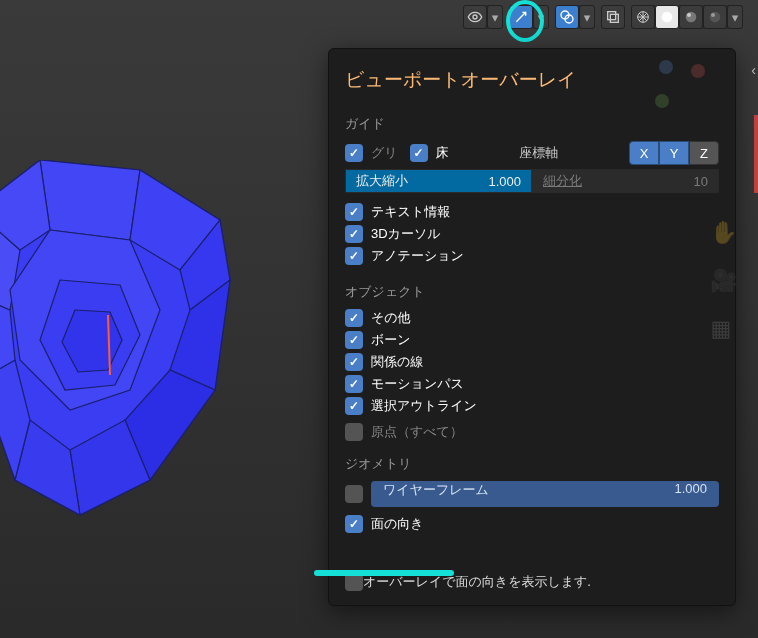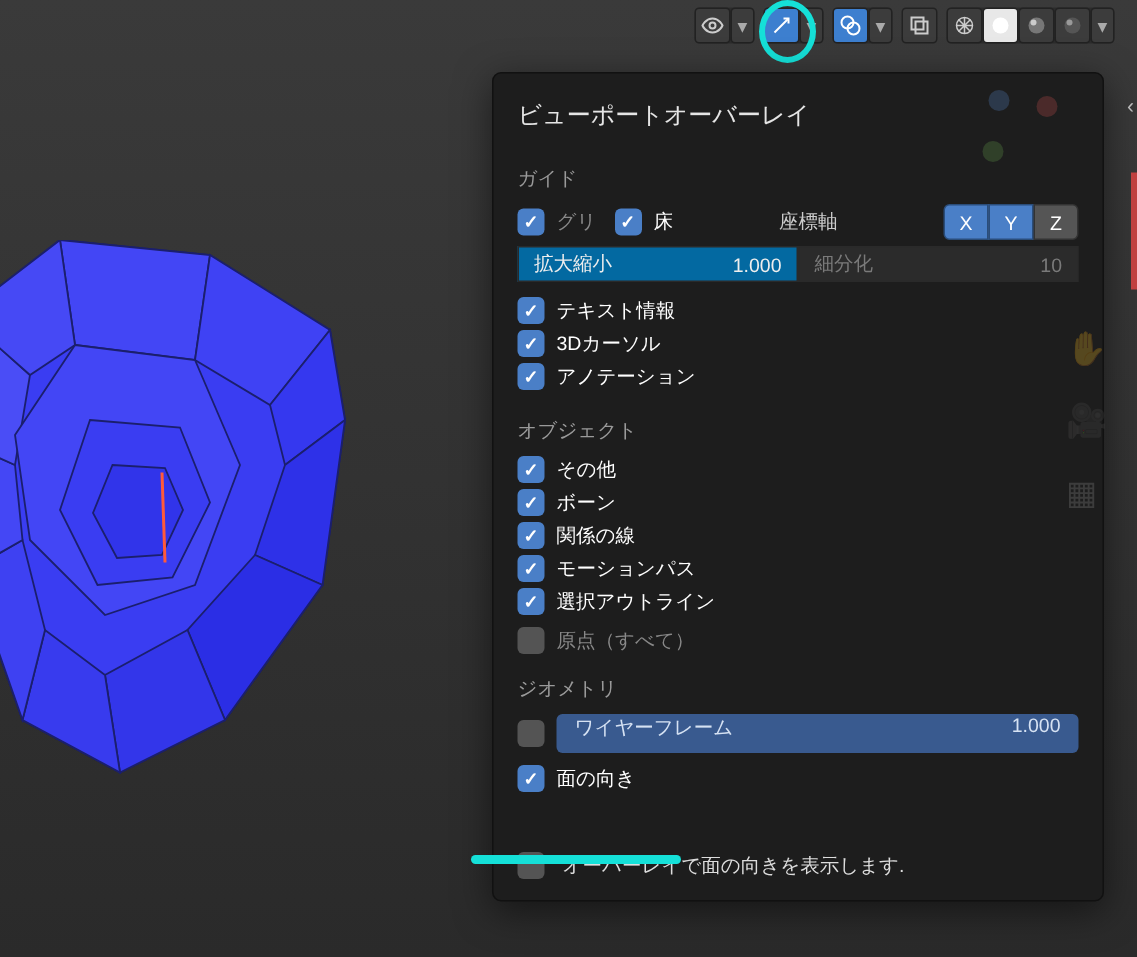--- a/index.html
+++ b/index.html
@@ -33,58 +33,58 @@
   }
   
   .popover {
     position: absolute; top: 48px; left: 328px;
     width: 408px;
     background: #1d1d1d; border:1px solid #111; border-radius:6px;
     padding: 18px 16px 14px 16px;
     box-shadow: 0 6px 24px rgba(0,0,0,.5);
     color:#fff;
   }
-  .pop-title { font-size: 16px; color:#e5e5e5; margin-bottom: 22px; }
+  .pop-title { font-size: 19px; color:#fdba74; margin-bottom: 22px; }
   .section-label { color:#9a9a9a; font-size:13px; margin: 14px 0 8px 0; }
   .chk {
     width:18px; height:18px; border-radius:4px; background:#545454;
     display:inline-flex;align-items:center;justify-content:center;flex-shrink:0;
     cursor:pointer;
   }
   .chk.on { background:#4a7fc7; }
   .chk.on::after { content:"✓"; color:#fff; font-size:12px; font-weight:bold;}
   .grid2 { display:grid; grid-template-columns: 1fr; gap:4px 20px; }
   .cell { display:flex; align-items:center; gap:8px; }
   .cell.dim { color:#888; }
   .field-row { display:flex; gap:0; margin-top:4px;}
   .numfield {
     flex:1; height:24px; background:#0369a1; border:1px solid #2a2a2a;
     display:flex; align-items:center; justify-content:space-between;
     padding:0 10px; color:#eee;
   }
   .numfield.dark { background:#2b2b2b; color:#7a7a7a;}
   .numfield .lbl{color:#eee;}
-  .numfield.dark .lbl{color:#7a7a7a;}
+  .numfield.dark .lbl{color:#7a7a7a;text-decoration:underline;}
   .axis-group { display:flex; margin-left:auto; }
   .axis-btn {
     width:30px; height:24px; background:#4a7fc7; color:#fff;
     display:flex;align-items:center;justify-content:center;
     border:1px solid #2a4d7a; cursor:pointer;
   }
   .axis-btn:first-child{border-radius:4px 0 0 4px;}
   .axis-btn:last-child{border-radius:0 4px 4px 0;}
   .axesrow{display:flex;align-items:center;gap:12px;}
   .wire-row{display:flex;align-items:center;gap:8px;margin-top:6px;}
   .wire-field{
     flex:1;height:26px;background:#395a8f;border-radius:4px;
     display:flex;justify-content:space-between;
     padding:0 12px;color:#d6e2f3;
   }
   .tooltip-row{
-    display:flex;align-items:center;gap:12px;
+    display:flex;align-items:center;gap:0;
     margin-top:30px;padding-top:10px;
   }
   
   .cyan-underline{
     position:absolute; top:570px; left:314px;
     width:140px; height:6px; background:#15e0d8; border-radius:3px;
   }
   
   .mesh{
     position:absolute; top:160px; left:-40px;

